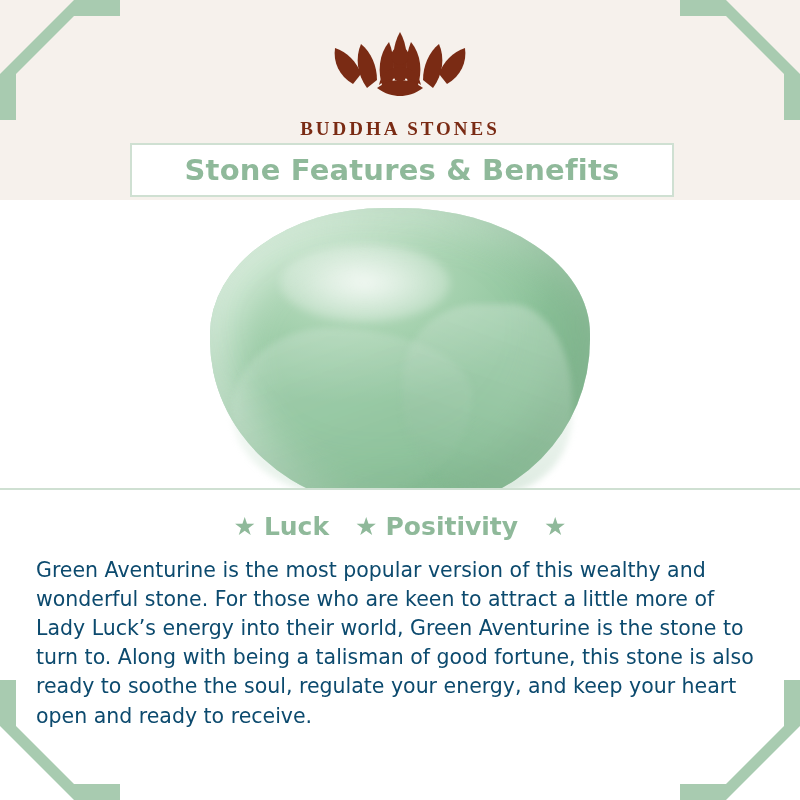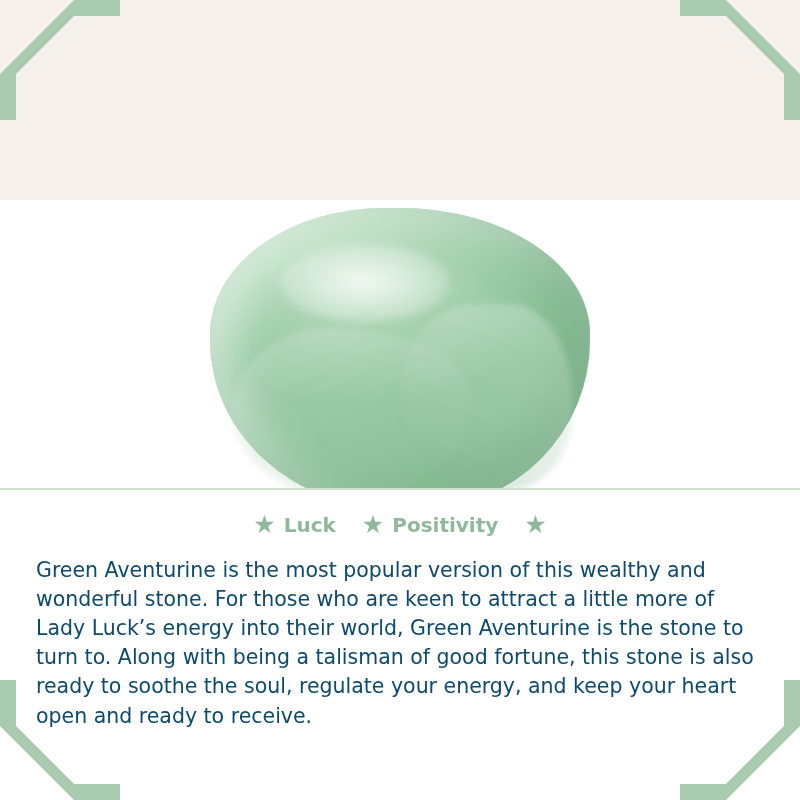--- a/index.html
+++ b/index.html
@@ -227,21 +227,21 @@
     align-items: center;
     gap: 8px;
   }
   .benefit .star {
     color: #8fb99a;
     font-size: 25px;
     line-height: 1;
   }
   .benefit .benefit-label {
     color: #8fb99a;
-    font-size: 20px;
+    font-size: 25px;
     font-weight: bold;
     font-family: "DejaVu Sans", sans-serif;
   }
 
   
   .body-text {
     position: absolute;
     left: 36px;
     top: 556px;
     width: 732px;
@@ -261,21 +261,47 @@
     background: #ffffff;
   }
 </style>
 </head>
 <body>
 
 <div class="page">
 
   <div class="header"></div>
 
-
+  <div class="logo-wrap">
+    <svg class="logo-mark" width="170" height="96" viewBox="0 0 170 96">
+      <g fill="#7a2b14">
+
+        <path d="M38 66 C24 58 18 44 20 30 C32 34 42 44 46 56 Z"></path>
+        <path d="M52 70 C42 56 40 40 46 26 C56 34 62 48 62 62 Z"></path>
+        <path d="M132 66 C146 58 152 44 150 30 C138 34 128 44 124 56 Z"></path>
+        <path d="M118 70 C128 56 130 40 124 26 C114 34 108 48 108 62 Z"></path>
+
+        <path d="M68 70 C62 54 64 36 74 24 C80 38 80 56 76 70 Z"></path>
+        <path d="M102 70 C108 54 106 36 96 24 C90 38 90 56 94 70 Z"></path>
+
+        <path d="M85 14 C78 26 76 44 80 62 L90 62 C94 44 92 26 85 14 Z"></path>
+      </g>
+      <g fill="#7a2b14">
+
+        <circle cx="85" cy="38" r="9"></circle>
+        <path d="M85 49 C74 49 66 57 64 67 C70 62 78 60 85 60 C92 60 100 62 106 67 C104 57 96 49 85 49 Z"></path>
+        <path d="M62 70 C70 64 78 62 85 62 C92 62 100 64 108 70 C100 76 92 78 85 78 C78 78 70 76 62 70 Z"></path>
+      </g>
+    </svg>
+    <div class="brand-name">BUDDHA STONES</div>
+  </div>
+
+  <div class="title-banner">
+    <span class="title-text">Stone Features &amp; Benefits</span>
+  </div>
 
   <div class="photo">
     <div class="stone">
       <div class="stone-body"></div>
       <div class="stone-facet-1"></div>
       <div class="stone-facet-2"></div>
       <div class="stone-highlight"></div>
     </div>
   </div>
 

